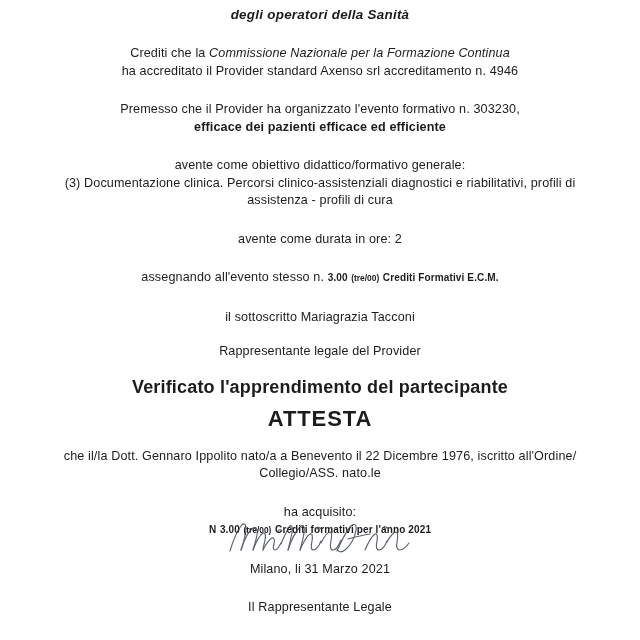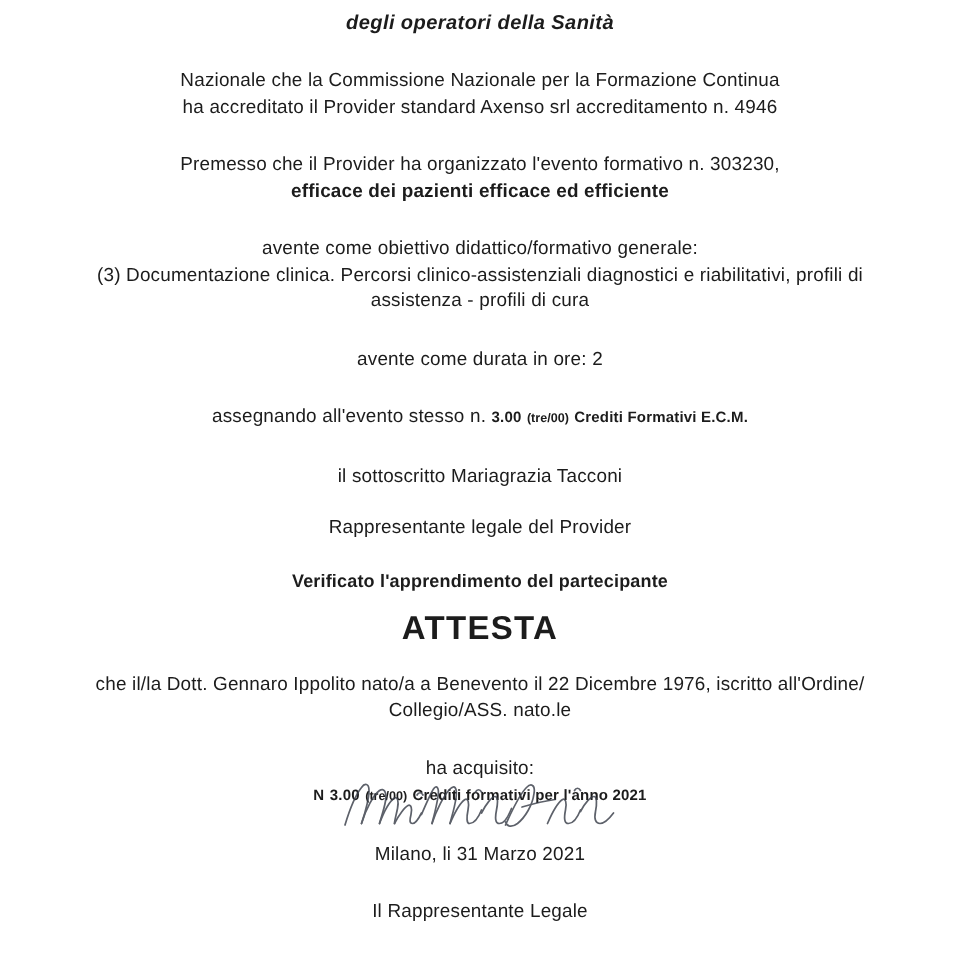--- a/index.html
+++ b/index.html
@@ -32,31 +32,31 @@
   }
 
   .title-heading {
     font-weight: bold;
     font-style: italic;
     font-size: 13.4px;
     line-height: 18px;
     letter-spacing: 0.02em;
   }
   .bold { font-weight: bold; }
-  .ital { }
+  .ital { font-style: italic; }
 
   .attesta {
     font-weight: bold;
     font-size: 22px;
     line-height: 24px;
     letter-spacing: 0.04em;
   }
   .verificato {
     font-weight: bold;
-    font-size: 12px;
+    font-size: 18px;
     line-height: 18px;
   }
   .small-paren {
     font-size: 8.4px;
     font-weight: bold;
     vertical-align: baseline;
     letter-spacing: 0;
   }
   .credits-big {
     font-weight: bold;
@@ -84,21 +84,21 @@
 <body>
 
 <div class="page">
 
   <div class="gap-xs"></div>
 
   <div class="line title-heading">degli operatori della Sanità</div>
 
   <div class="gap-lg"></div>
 
-  <div class="line"><span>Nazionale che la </span><span class="ital">Commissione Nazionale per la Formazione Continua</span></div>
+  <div class="line"><span>Crediti che la </span><span class="ital">Commissione Nazionale per la Formazione Continua</span></div>
 
   <div class="line">ha accreditato il Provider standard Axenso srl accreditamento n. 4946</div>
 
   <div class="gap-lg"></div>
 
   <div class="line">Premesso che il Provider ha organizzato l'evento formativo n. 303230,</div>
 
 
   <div class="line bold">efficace dei pazienti efficace ed efficiente</div>
 

